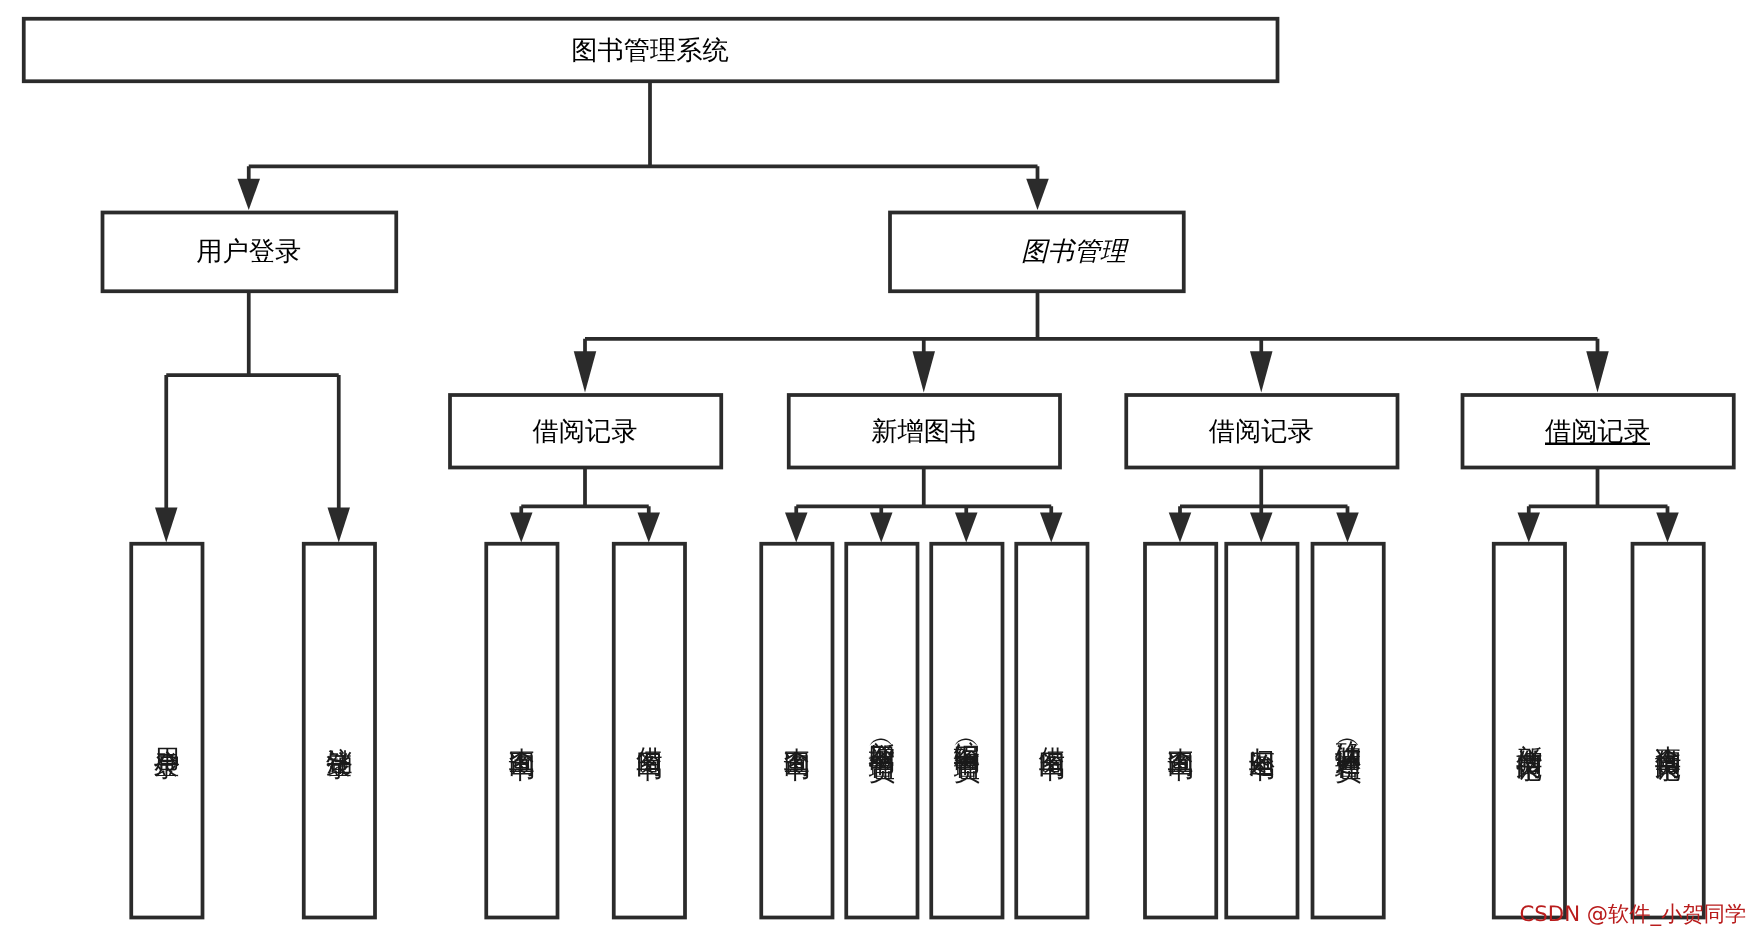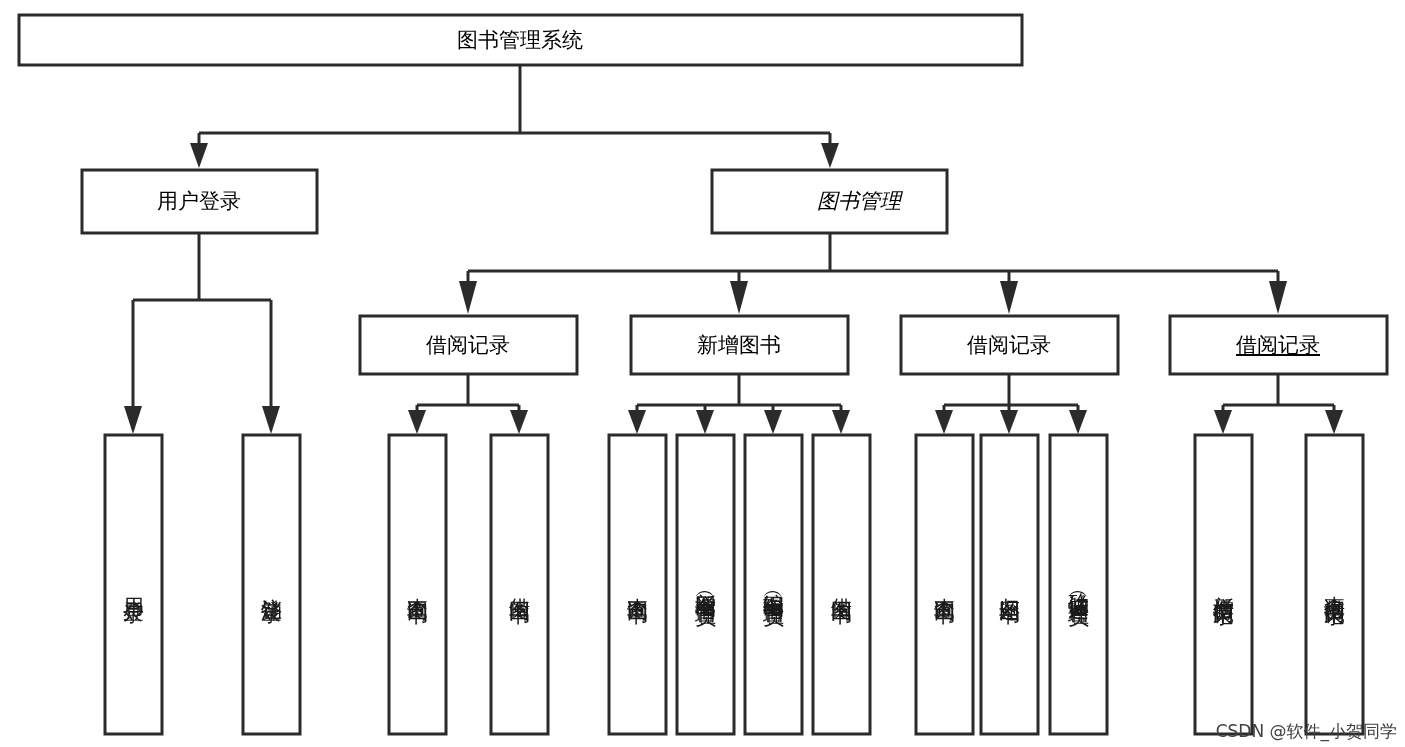--- a/index.html
+++ b/index.html
@@ -64,21 +64,21 @@
     white-space: nowrap;
     transform: translate(-50%, -50%);
     pointer-events: none;
   }
   #watermark {
     position: absolute;
     right: 8px;
     bottom: 4px;
     font-family: "DejaVu Sans", "Liberation Sans", sans-serif;
     font-size: 17px;
-    color: #404040;
+    color: #b91c1c;
     white-space: nowrap;
     pointer-events: none;
     text-align: center;
   }
 </style>
 </head>
 <body>
 
 <div id="diagram-root">
 

